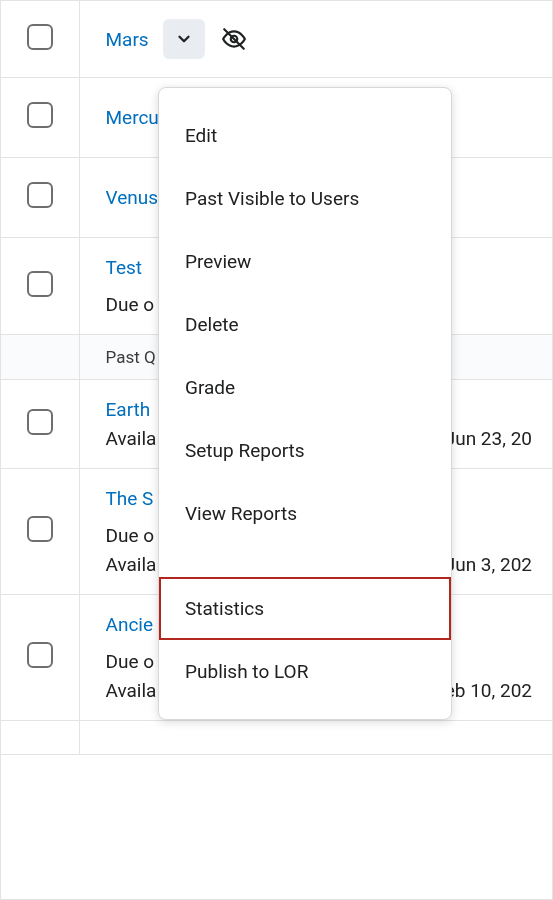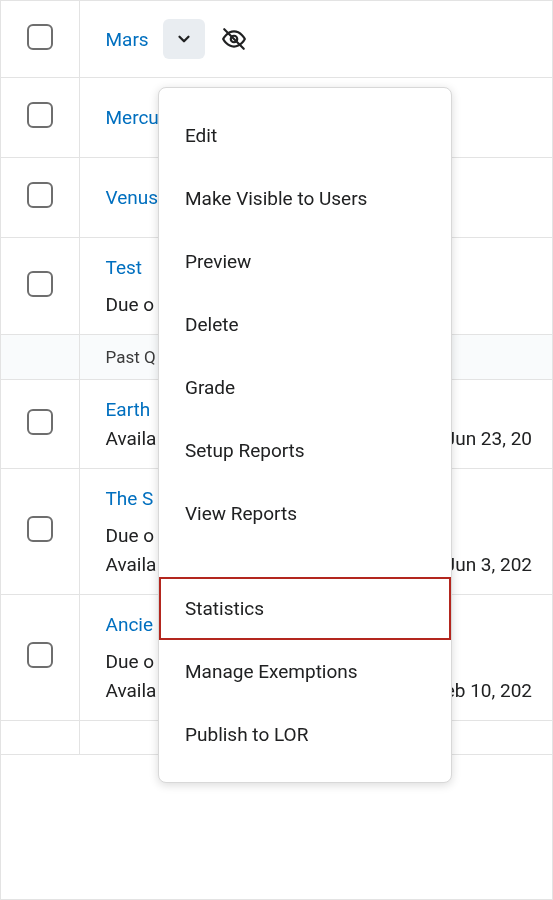--- a/index.html
+++ b/index.html
@@ -229,24 +229,23 @@
     <td class="row-content" style="padding-top:10px;padding-bottom:0;">
       <a href="#" class="link" style="visibility:hidden;">x</a>
     </td>
   </tr>
 
 </tbody>
     </table>
 
 <div class="dropdown">
   <div class="dropdown-item">Edit</div>
-  <div class="dropdown-item">Make Visible to Users</div>
+  <div class="dropdown-item">Past Visible to Users</div>
   <div class="dropdown-item">Preview</div>
   <div class="dropdown-item">Delete</div>
   <div class="dropdown-item">Grade</div>
   <div class="dropdown-item">Setup Reports</div>
   <div class="dropdown-item">View Reports</div>
   <div class="dropdown-item highlight">Statistics</div>
-  <div class="dropdown-item">Manage Exemptions</div>
   <div class="dropdown-item">Publish to LOR</div>
 </div>
 
 </div>
 
 </body></html>

